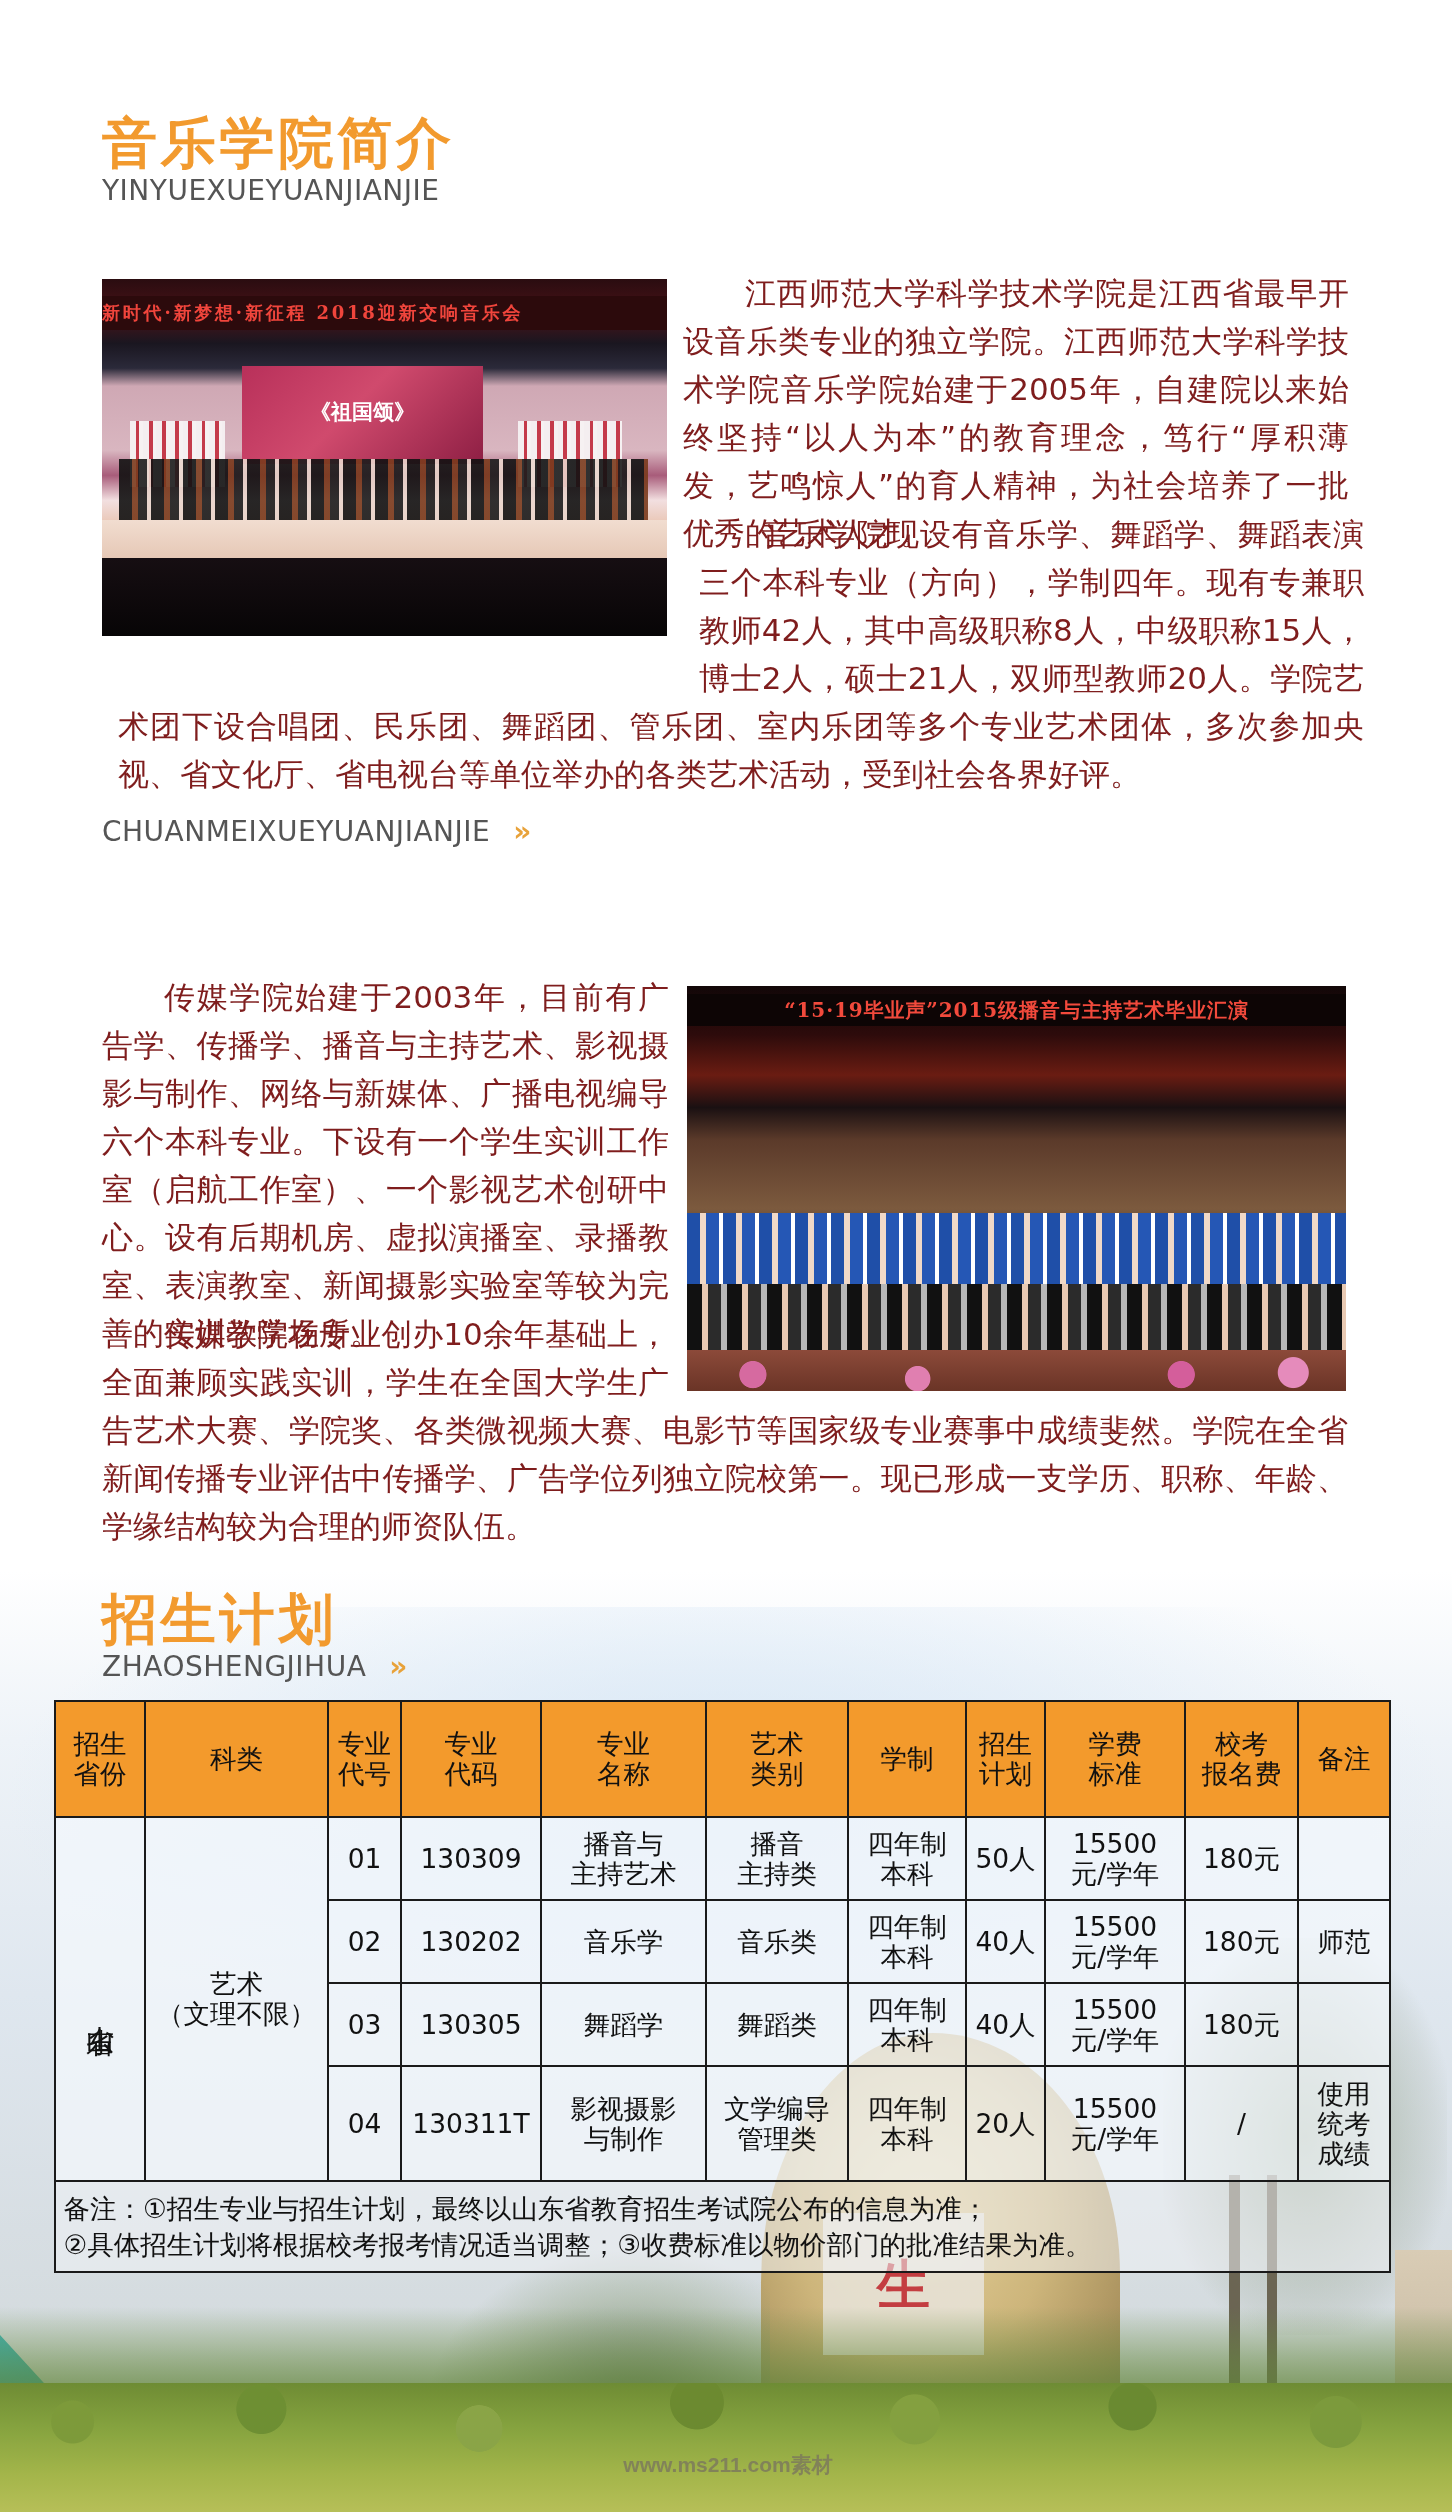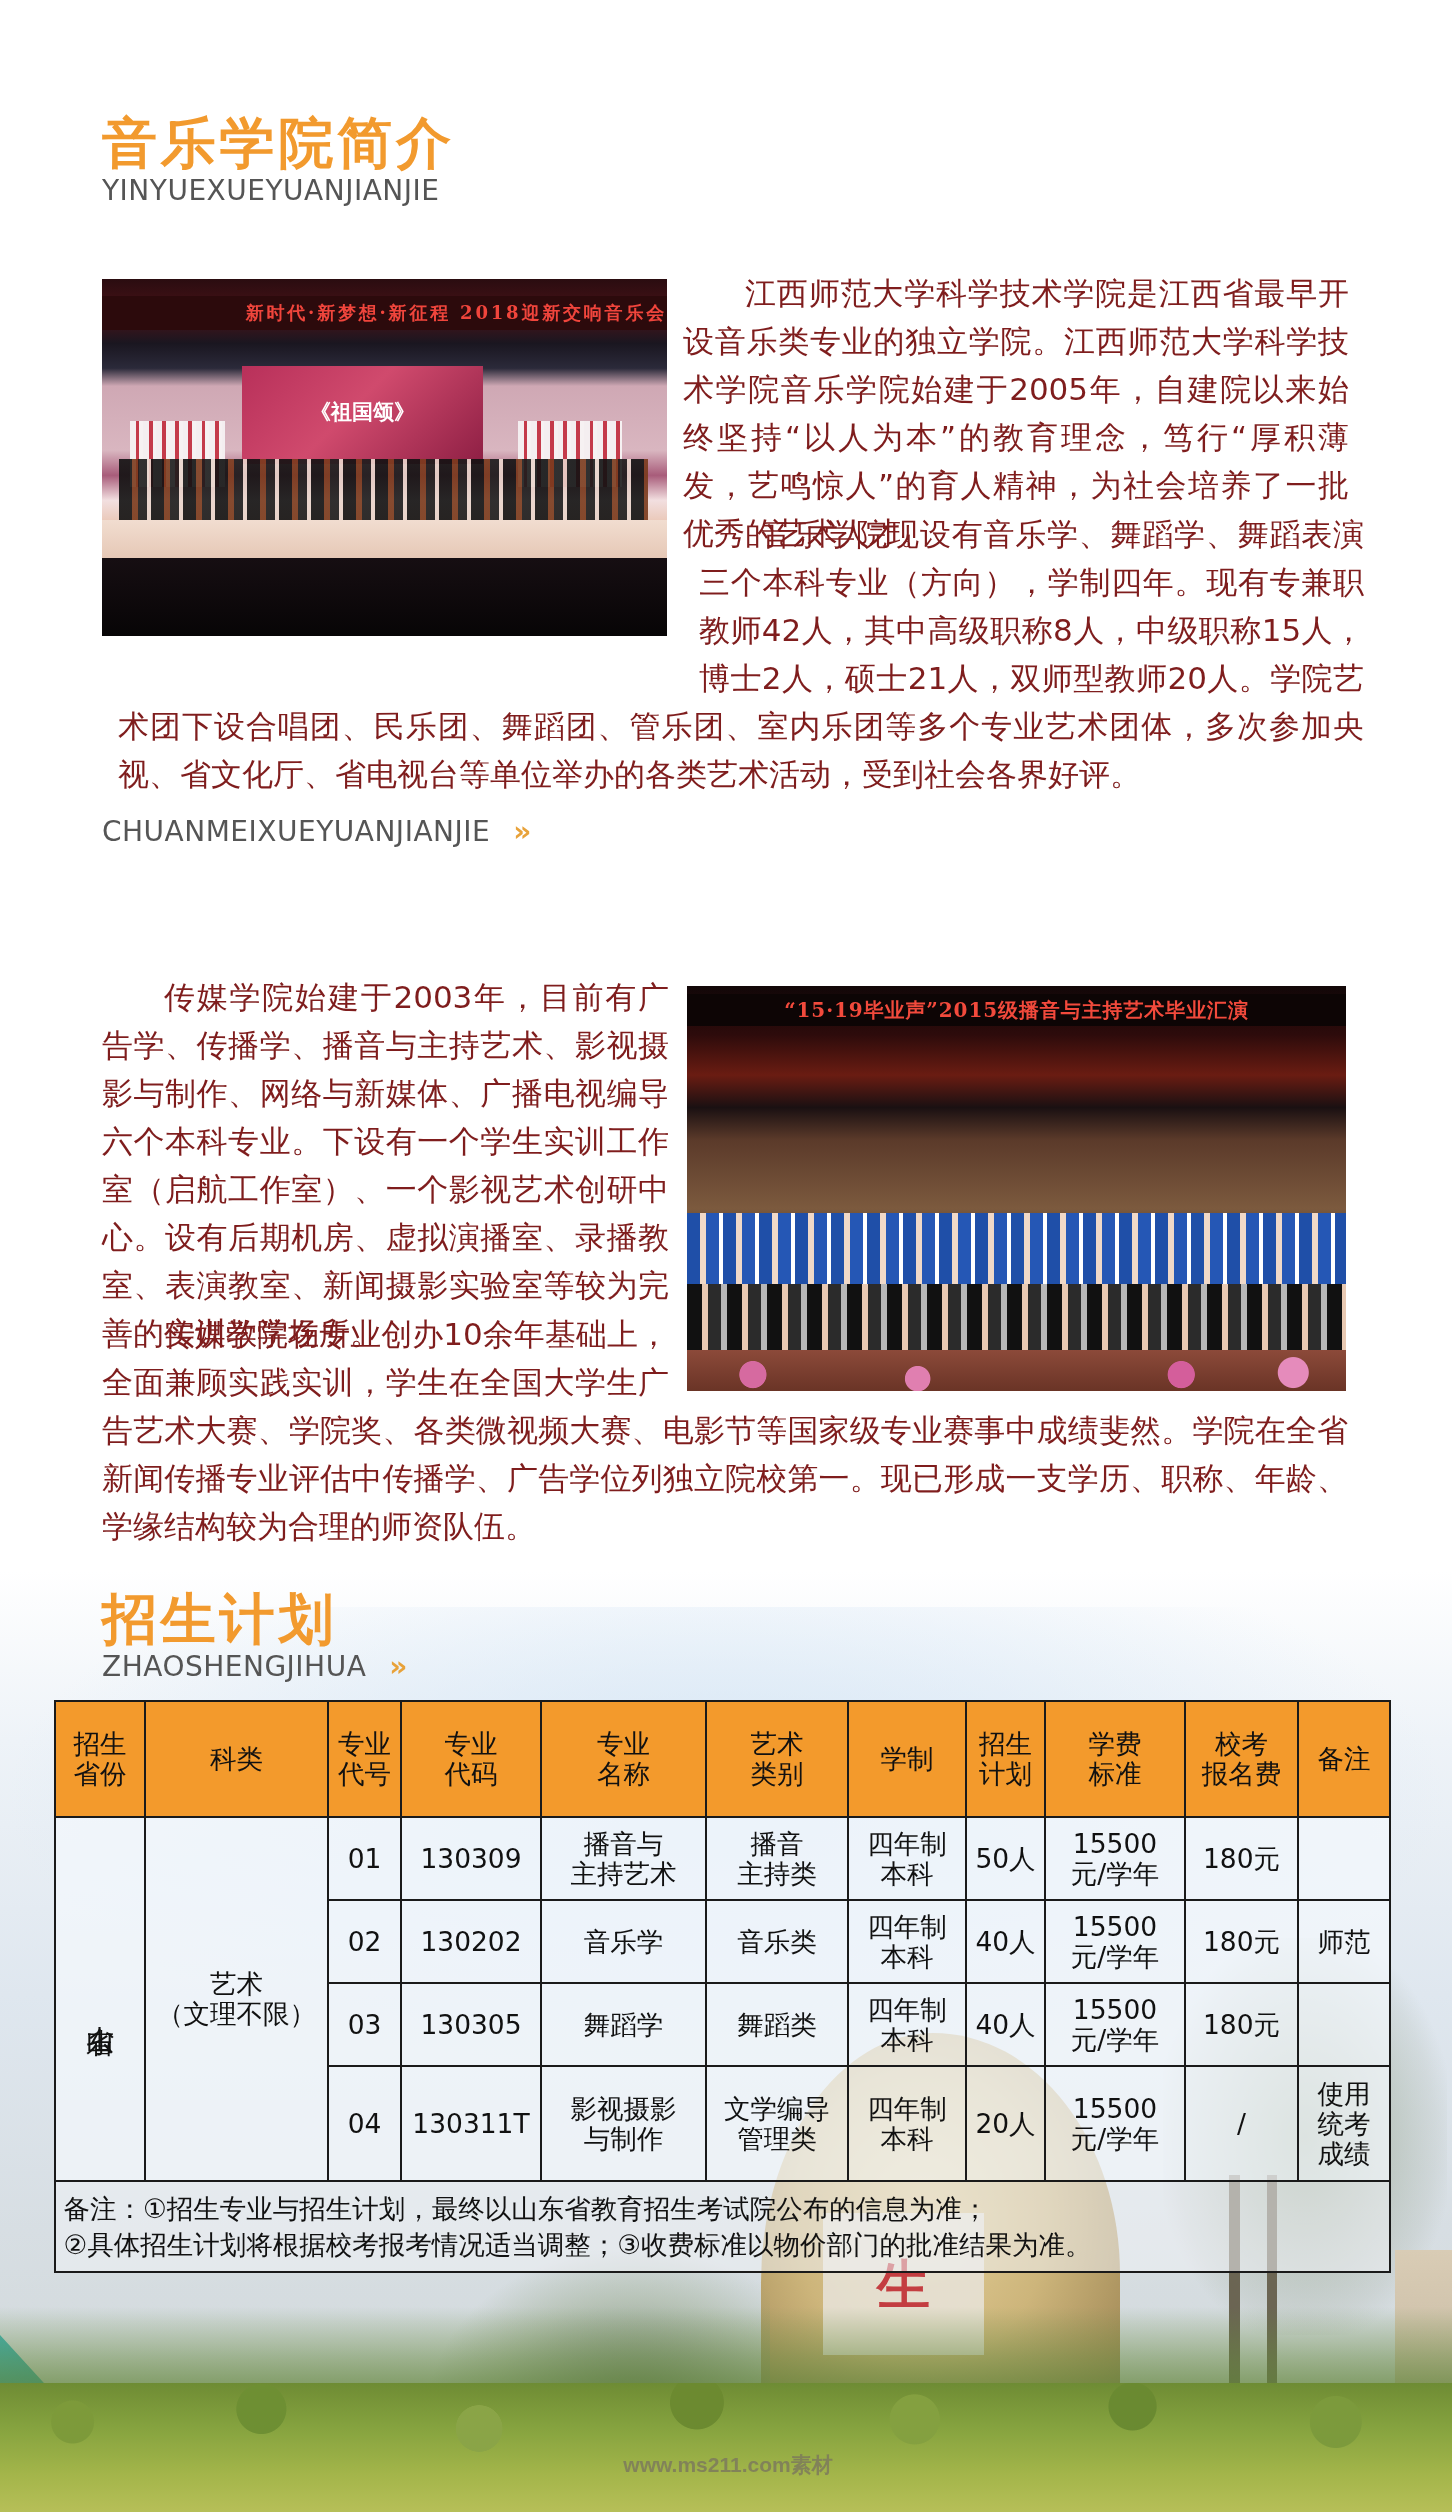--- a/index.html
+++ b/index.html
@@ -102,21 +102,21 @@
   
   .photo { position: absolute; z-index: 3; overflow: hidden; }
   .photo1 {
     left: 102px; top: 279px; width: 565px; height: 357px;
     background: linear-gradient(180deg, #2a0c10 0%, #4a1318 10%, #1a1620 18%, #2b2a3a 25%,
       #cfa8b4 30%, #d9b6c0 48%, #a85c7a 55%, #f2dfe0 62%, #eac8b8 68%, #1a1318 72%, #0b0709 100%);
   }
   .photo1 .banner {
     position: absolute; left: 0; top: 17px; width: 100%; height: 34px; background: #2c0a0c;
     color: #f0453c; font-family: "DejaVu Serif", serif; font-weight: bold; font-size: 18px;
-    line-height: 34px; text-align: right; letter-spacing: 2.8px; white-space: nowrap;
+    line-height: 34px; text-align: left; letter-spacing: 2.8px; white-space: nowrap;
   }
   .photo1 .screen {
     position: absolute; left: 140px; top: 87px; width: 241px; height: 98px;
     background: linear-gradient(135deg, #b8305a, #d04a6d 45%, #8e1f44);
   }
   .photo1 .screen span {
     position: absolute; left: 0; width: 100%; top: 32px; text-align: center;
     color: #fff; font-family: "DejaVu Serif", serif; font-size: 21px; font-weight: bold;
   }
   .photo1 .choirL, .photo1 .choirR {

